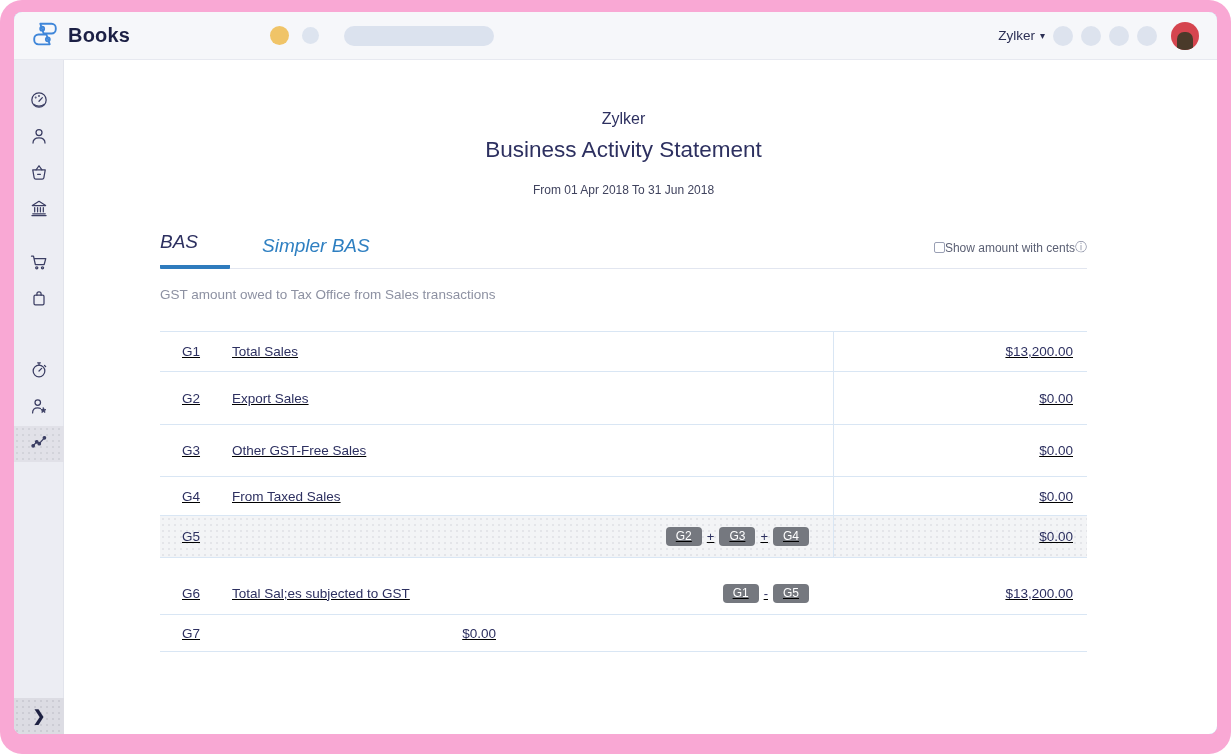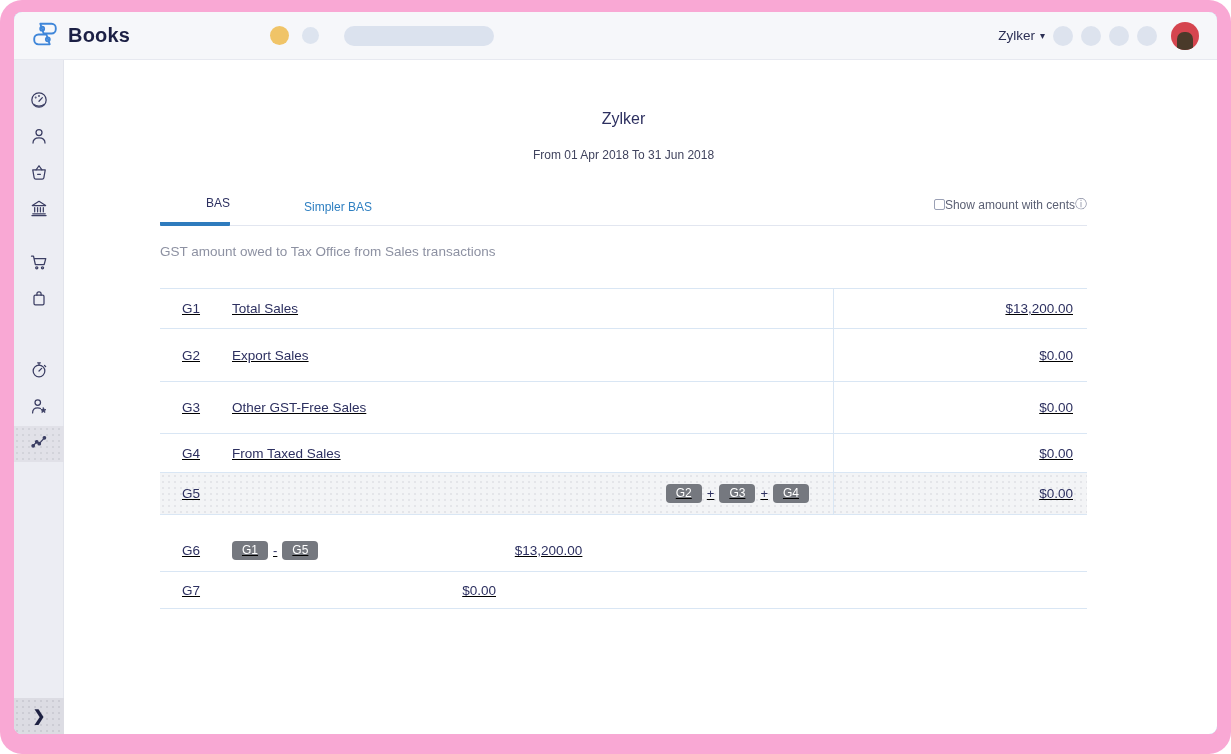--- a/index.html
+++ b/index.html
@@ -36,21 +36,21 @@
   .main { flex:1; background:#fff; overflow:hidden; }
   .content { width:927px; margin-left:96px; padding-top:50px; }
 
   
   .rpt-org { text-align:center; font-size:16px; color:#2d3060; }
   .rpt-title { text-align:center; font-size:22.5px; color:#2d3060; margin-top:9px; font-weight:500; }
   .rpt-range { text-align:center; font-size:12px; color:#40435e; margin-top:20px; }
 
   
   .tabbar { margin-top:26px; display:flex; align-items:flex-end; border-bottom:1px solid #e2e6f0; }
-  .tab { font-size:12px; padding:8px 0 12px 0; min-width:70px; text-align:right; cursor:pointer; margin-bottom:-1px; }
+  .tab { font-size:19px; padding:8px 0 12px 0; min-width:70px; text-align:left; cursor:pointer; margin-bottom:-1px;font-style:italic; }
   .tab + .tab { margin-left:32px; min-width:110px; }
   .tab.active { color:#2d3060; border-bottom:4px solid #2e7bbd; border-radius:0 0 1px 1px; }
   .tab.inactive { color:#2e7fc1; }
   .cents-wrap { margin-left:auto; display:flex; align-items:center; padding-bottom:12px; cursor:pointer; }
   .checkbox { width:11px; height:11px; border:1px solid #9aa0b5; border-radius:2px; background:#fff; }
   .cents-label { font-size:12px; color:#5a5f73; }
   .info-icon { font-size:12px; color:#8b90a5; }
 
   
   .section-heading { margin-top:18px; font-size:13.5px; color:#8d91a2; }
@@ -201,20 +201,21 @@
         </div>
         <div class="collapse-btn">
           <span class="collapse-glyph">❯</span>
         </div>
       </div>
 
       <div class="main">
         <div class="content">
 
           <div class="rpt-org">Zylker</div>
+          <div class="rpt-title">Business Activity Statement</div>
           <div class="rpt-range">From 01 Apr 2018 To 31 Jun 2018</div>
 
           <div class="tabbar">
             <div class="tab active">BAS</div>
             <div class="tab inactive">Simpler BAS</div>
             <div class="cents-wrap">
               <span class="checkbox"></span>
               <span class="cents-label">Show amount with cents</span>
               <span class="info-icon">ⓘ</span>
             </div>
@@ -258,20 +259,21 @@
                     <span class="op">+</span>
                     <span class="chip">G4</span>
                   </div>
     <div class="cell-amount">$0.00</div>
   </div>
               </div>
             <div class="tbl-gap"></div>
             <div id="rows2">
                 <div class="row">
     <div class="cell-code">G6</div>
+    <div class="cell-label">Total Sal;es subjected to GST</div>
     <div class="cell-formula">
                     <span class="chip">G1</span>
                     <span class="op">-</span>
                     <span class="chip">G5</span>
                   </div>
     <div class="cell-amount">$13,200.00</div>
   </div>
                 <div class="row">
     <div class="cell-code">G7</div>
     <div class="cell-formula"></div>

